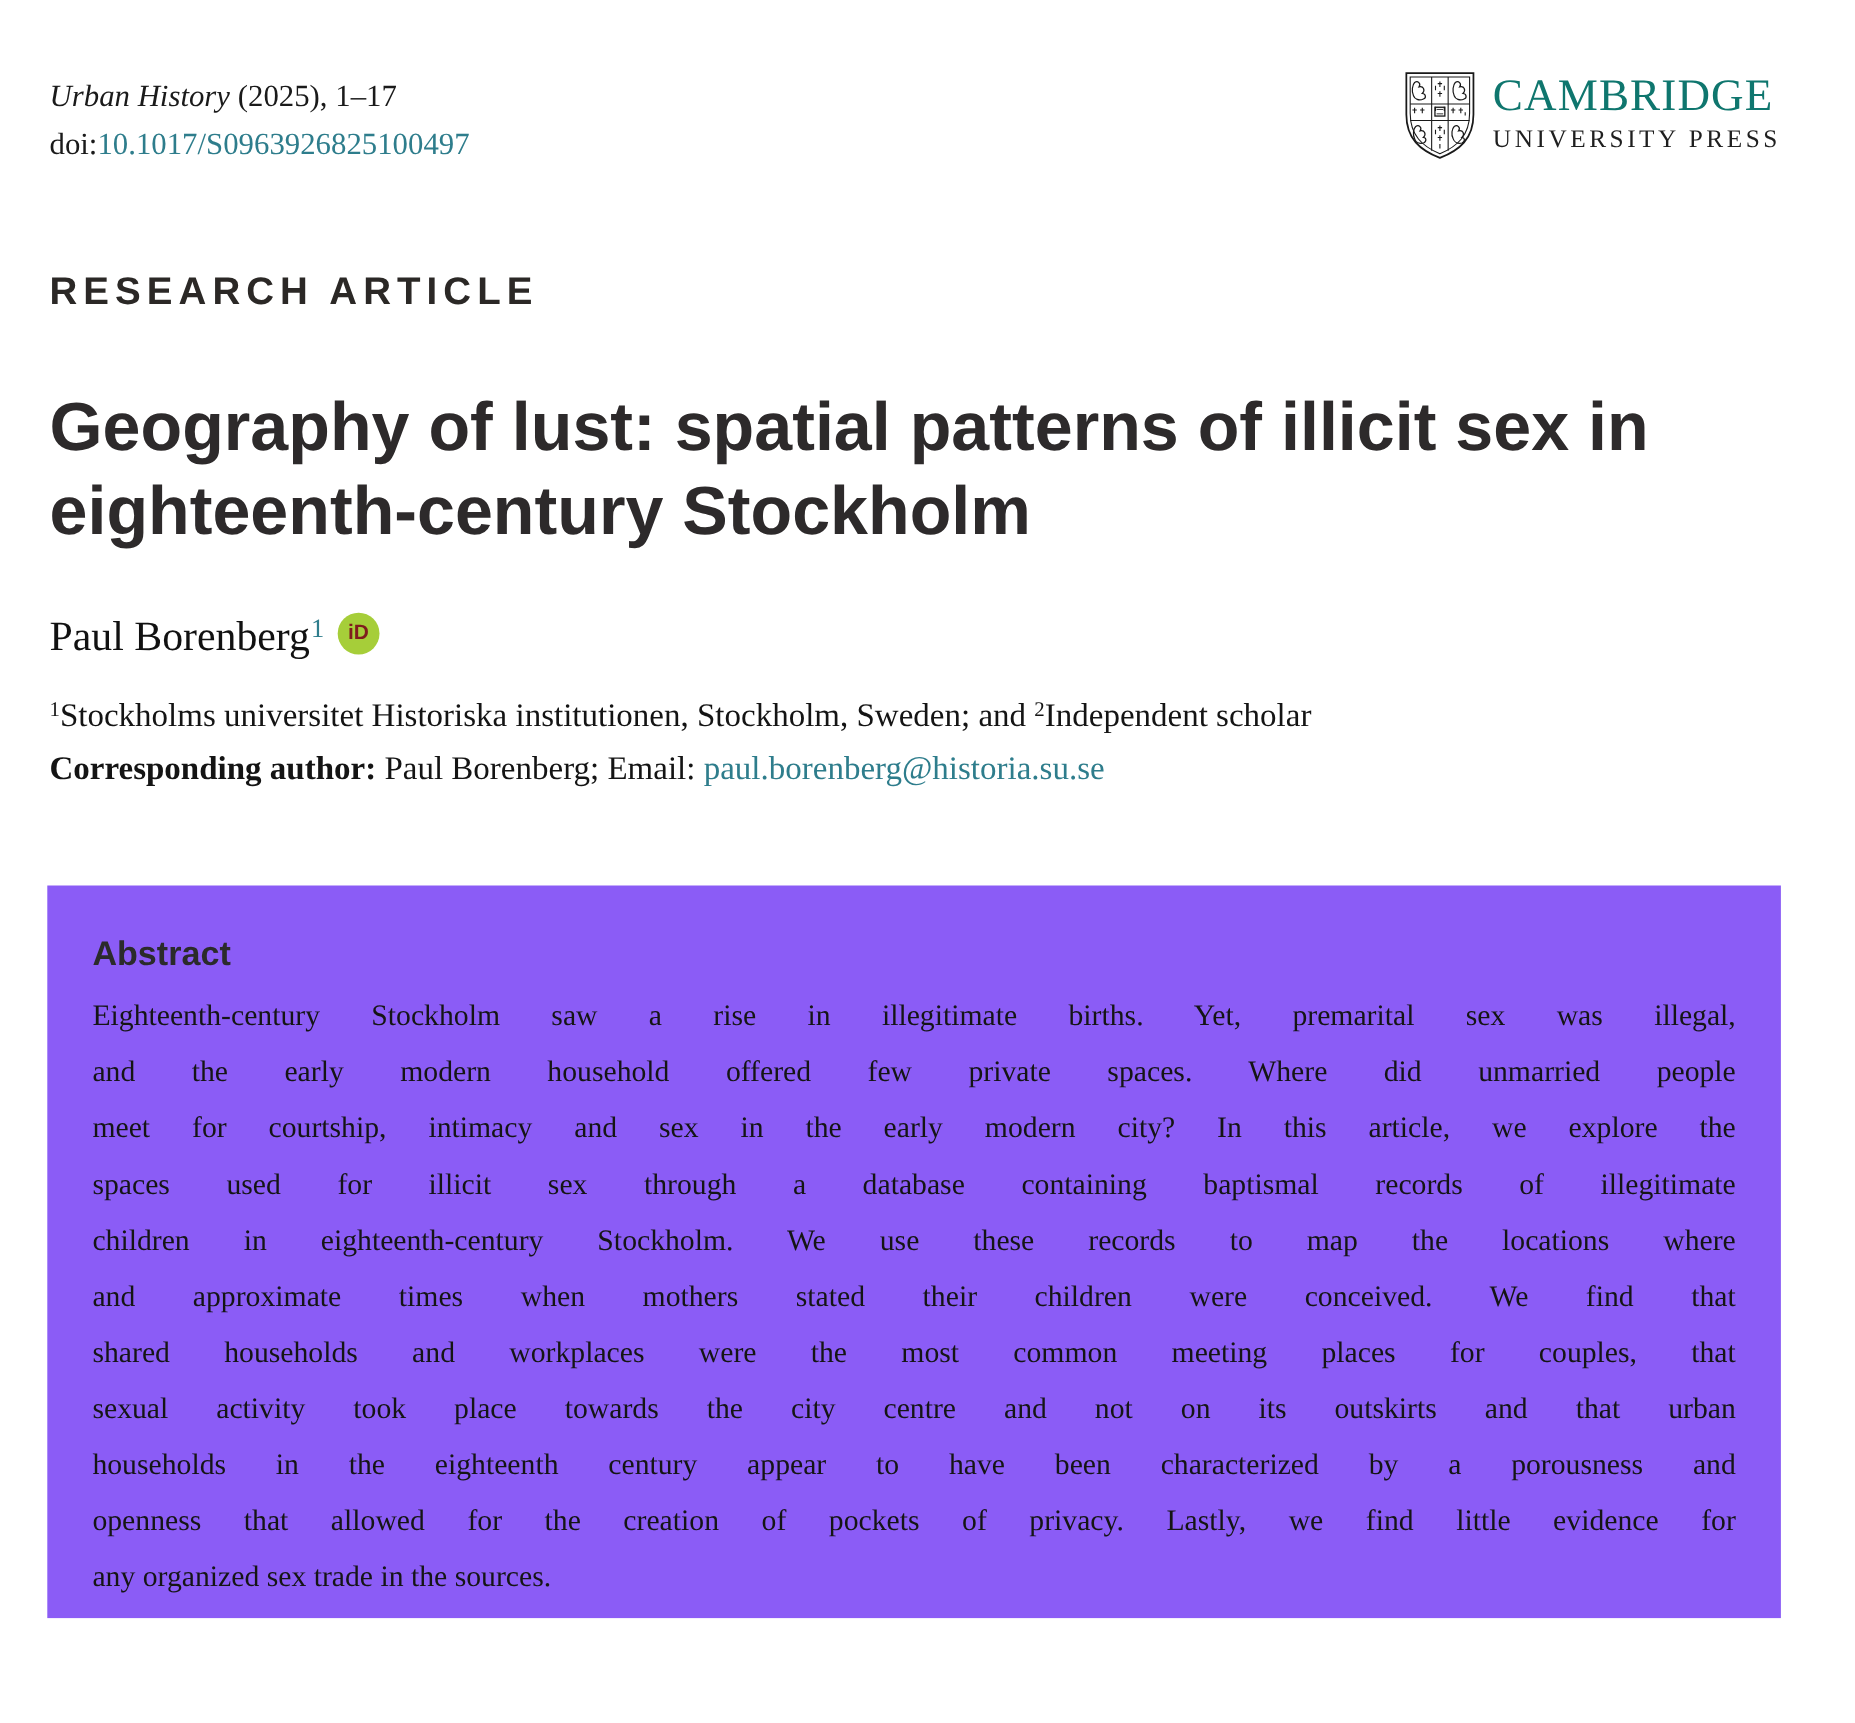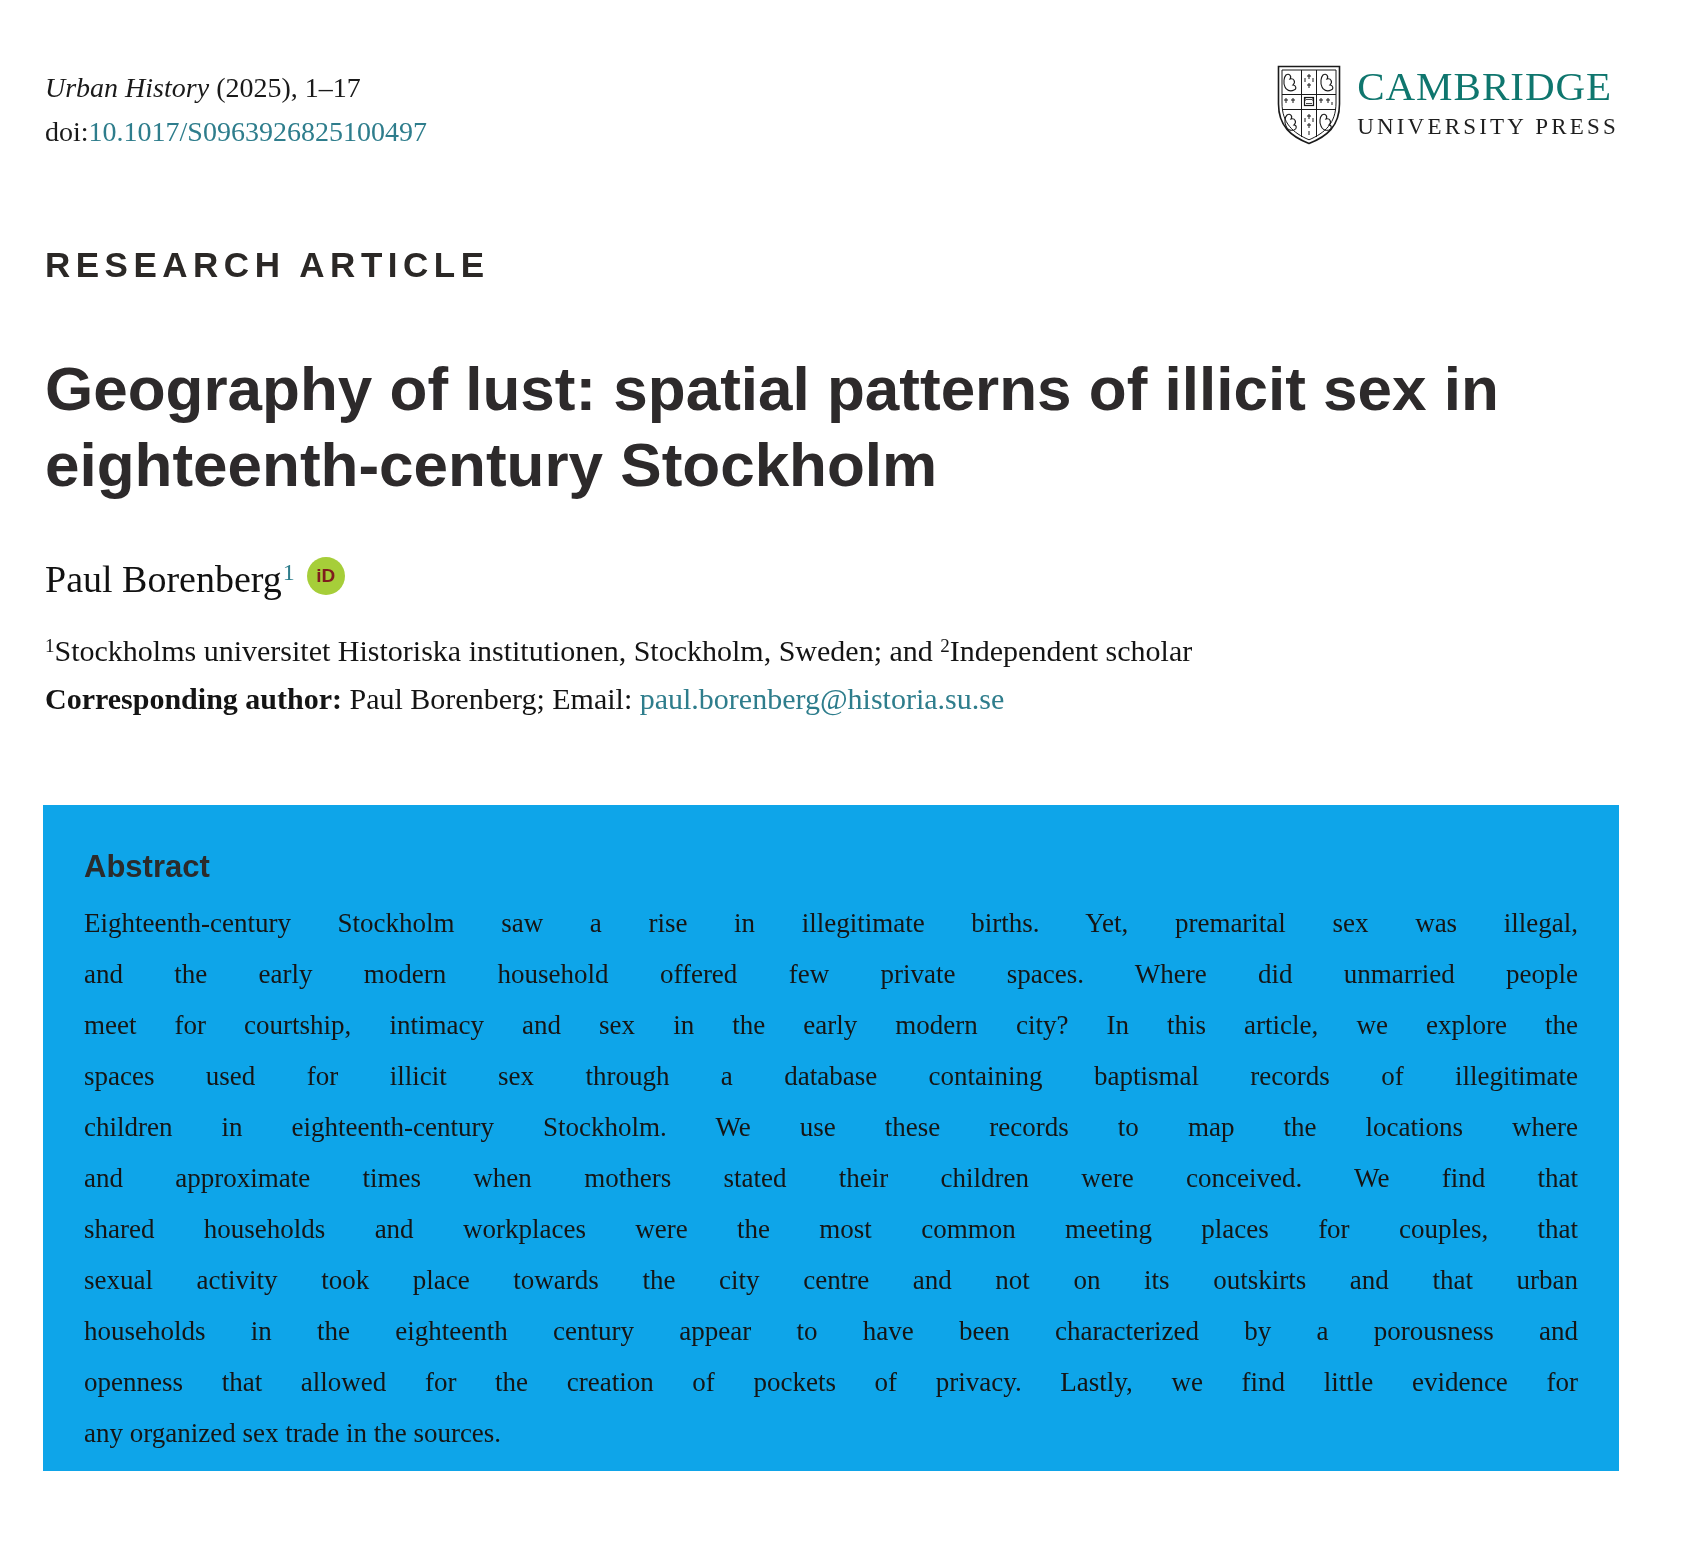--- a/index.html
+++ b/index.html
@@ -57,21 +57,21 @@
   }
 
   .affil-block { margin-top: 28px; font-size: 30px; line-height: 44px; color: #141414; }
   .affil-block .sup2 { font-size: 19px; position: relative; top: -9px; }
   .corr-label { font-weight: 700; }
 
   
   .abstract-box {
     margin-top: 84px; margin-left: -2px;
     width: 1576px; height: 666px;
-    background: #0ea5e9;
+    background: #8b5cf6;
     padding: 44px 41px 10px 41px;
     overflow: hidden;
   }
   .abstract-heading {
     font-family: "Liberation Sans", sans-serif;
     font-weight: 700; font-size: 31px; line-height: 36px; color: #2b2b2b;
     margin-bottom: 13px;
   }
   .abstract-body { font-size: 27px; color: #151515; }
   .abs-line {

